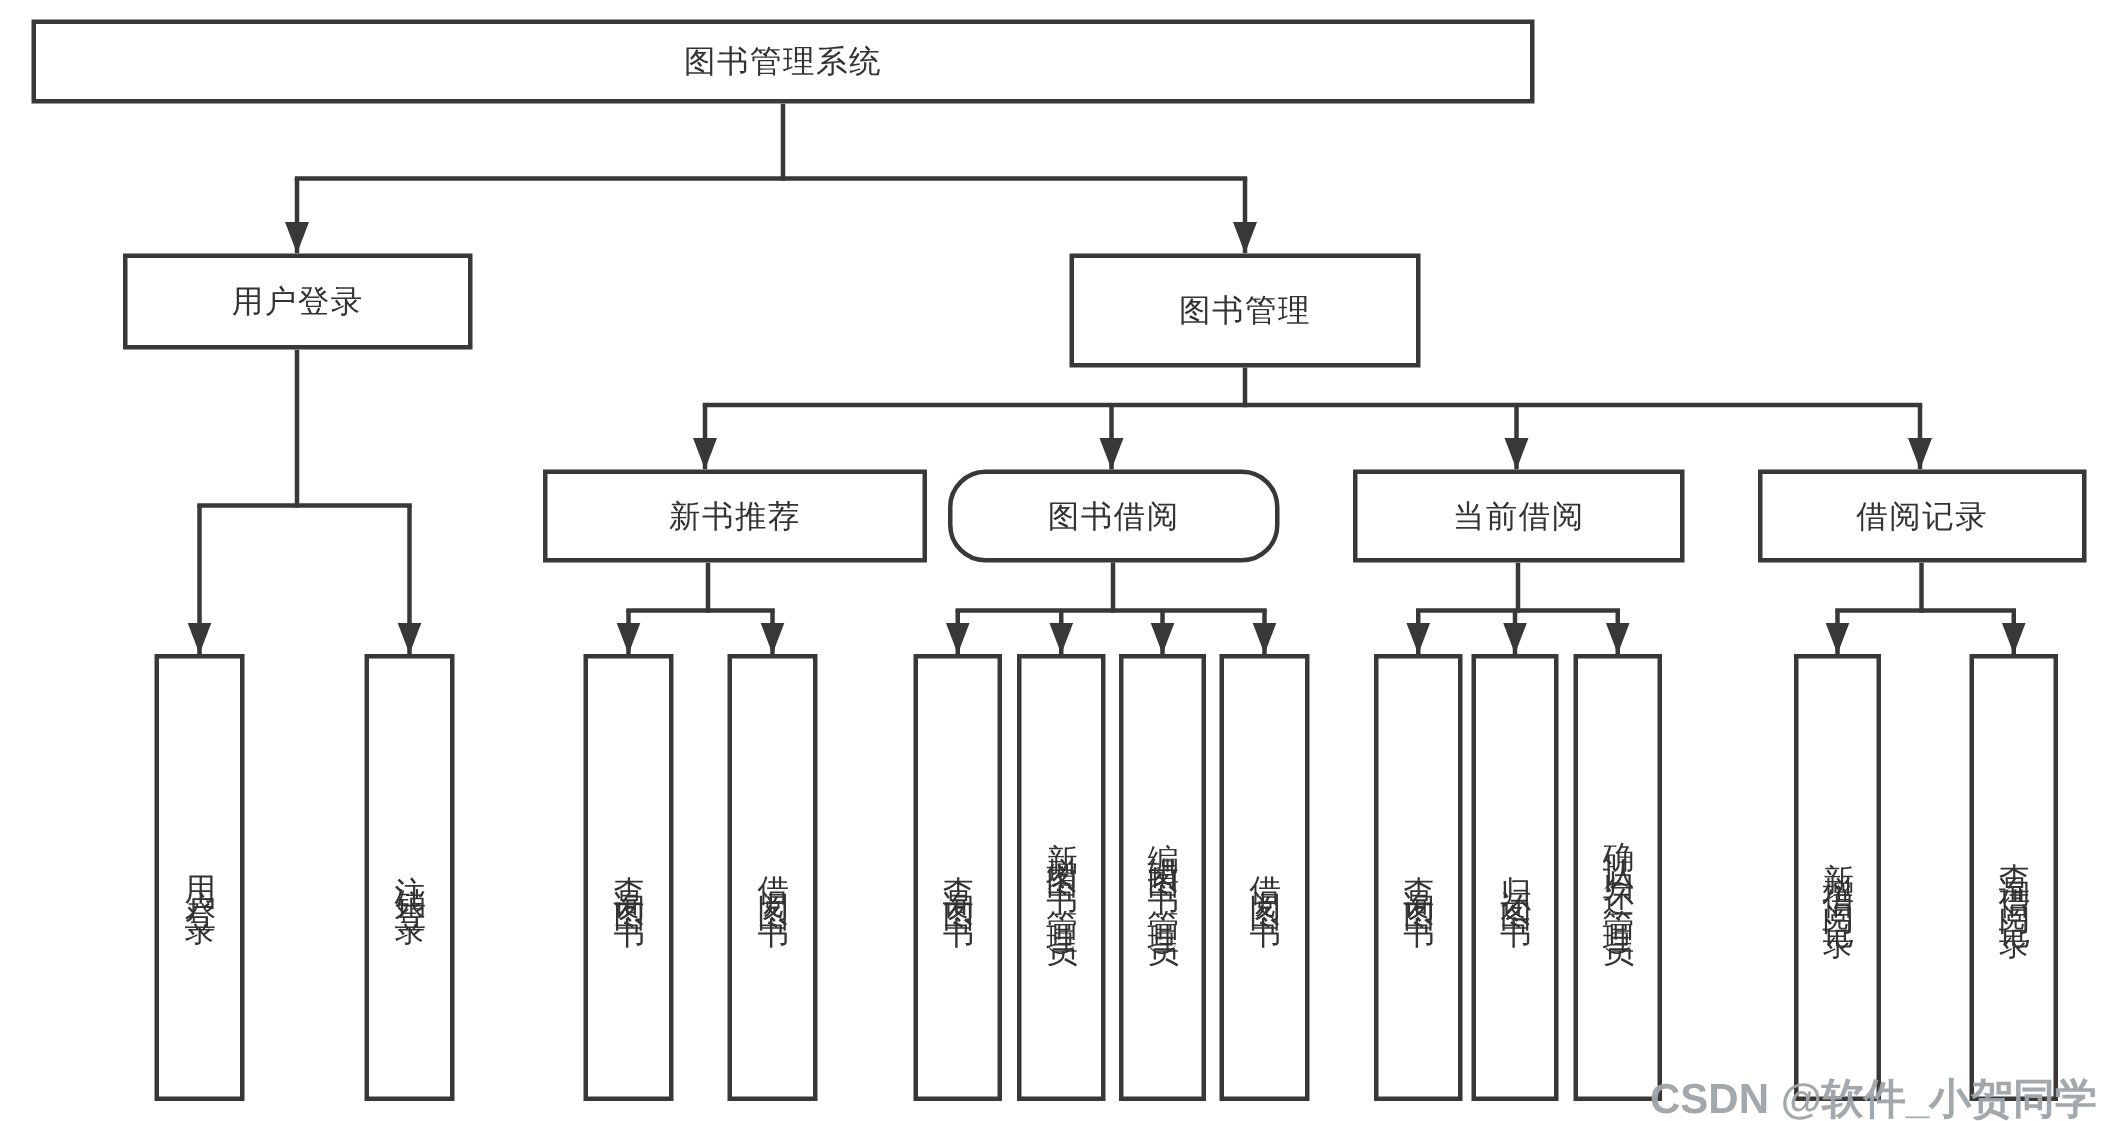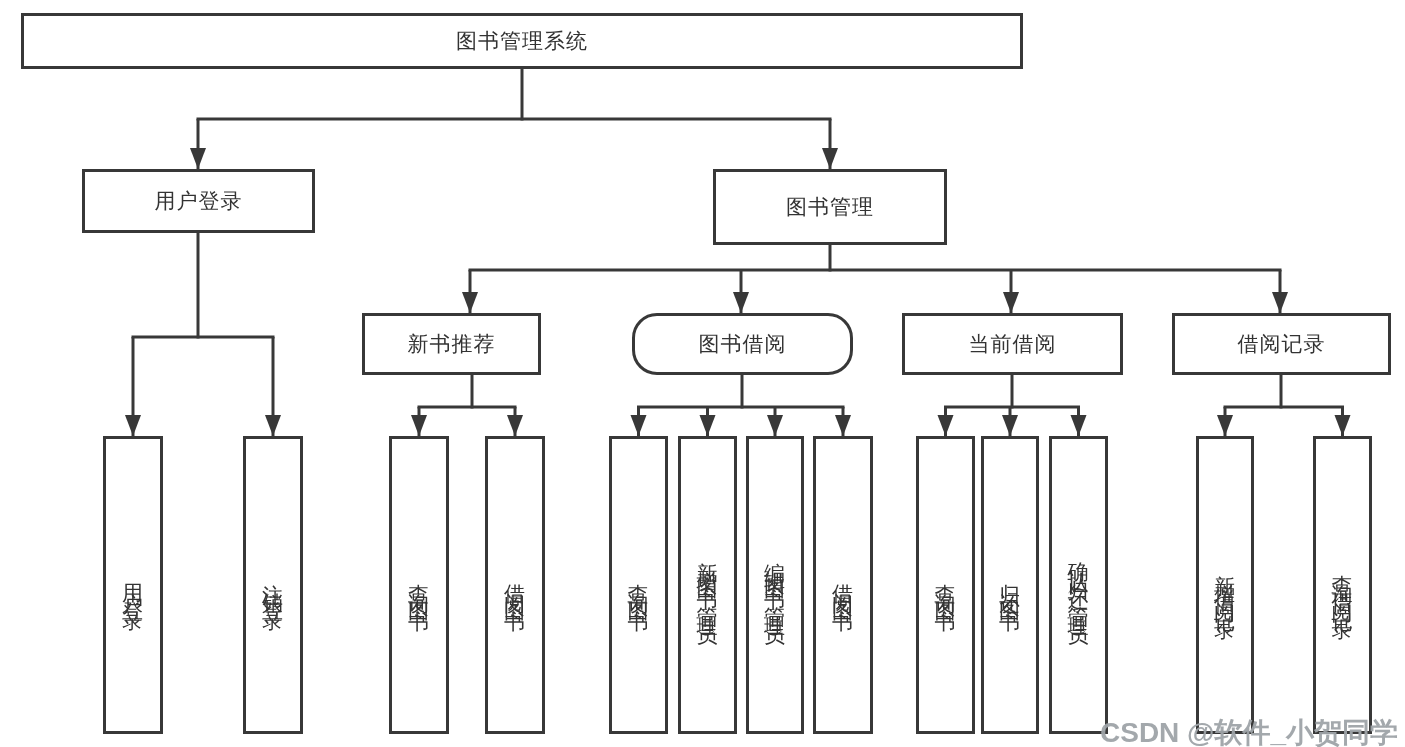--- a/index.html
+++ b/index.html
@@ -81,21 +81,21 @@
     <span class="hlabel">图书管理系统</span>
   </div>
 
   <div class="box" style="left:82px; top:169px; width:233px; height:64px;">
     <span class="hlabel">用户登录</span>
   </div>
   <div class="box" style="left:713px; top:169px; width:234px; height:76px;">
     <span class="hlabel">图书管理</span>
   </div>
 
-  <div class="box" style="left:362px; top:313px; width:179px; height:62px;text-align:right;">
+  <div class="box" style="left:362px; top:313px; width:256px; height:62px;text-align:right;">
     <span class="hlabel">新书推荐</span>
   </div>
   <div class="box" style="left:632px; top:313px; width:221px; height:62px;border-radius:25px;">
     <span class="hlabel">图书借阅</span>
   </div>
   <div class="box" style="left:1172px; top:313px; width:219px; height:62px;">
     <span class="hlabel">借阅记录</span>
   </div>
   <div class="box" style="left:902px; top:313px; width:221px; height:62px;">
     <span class="hlabel">当前借阅</span>

